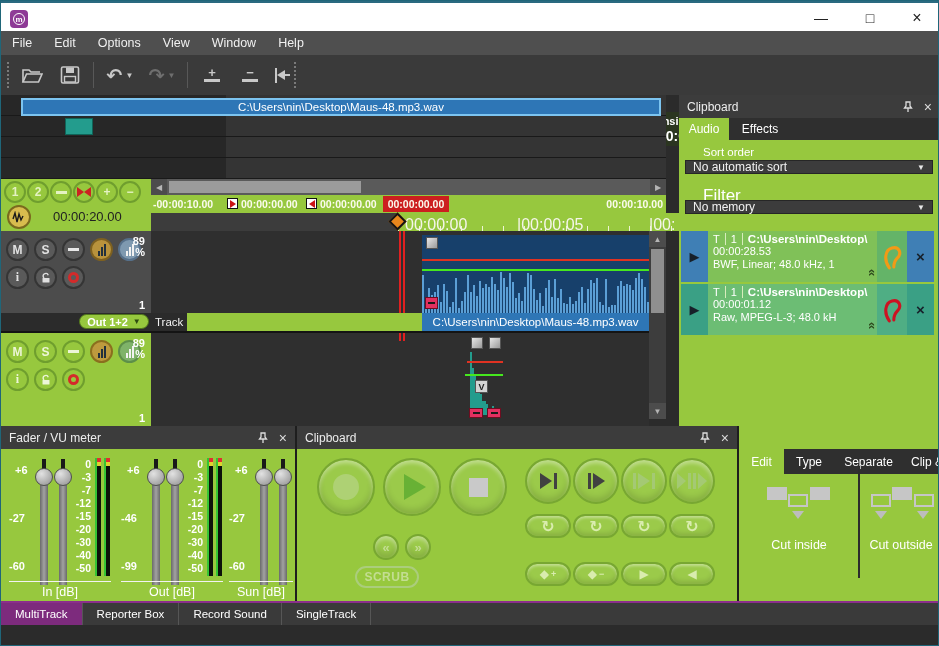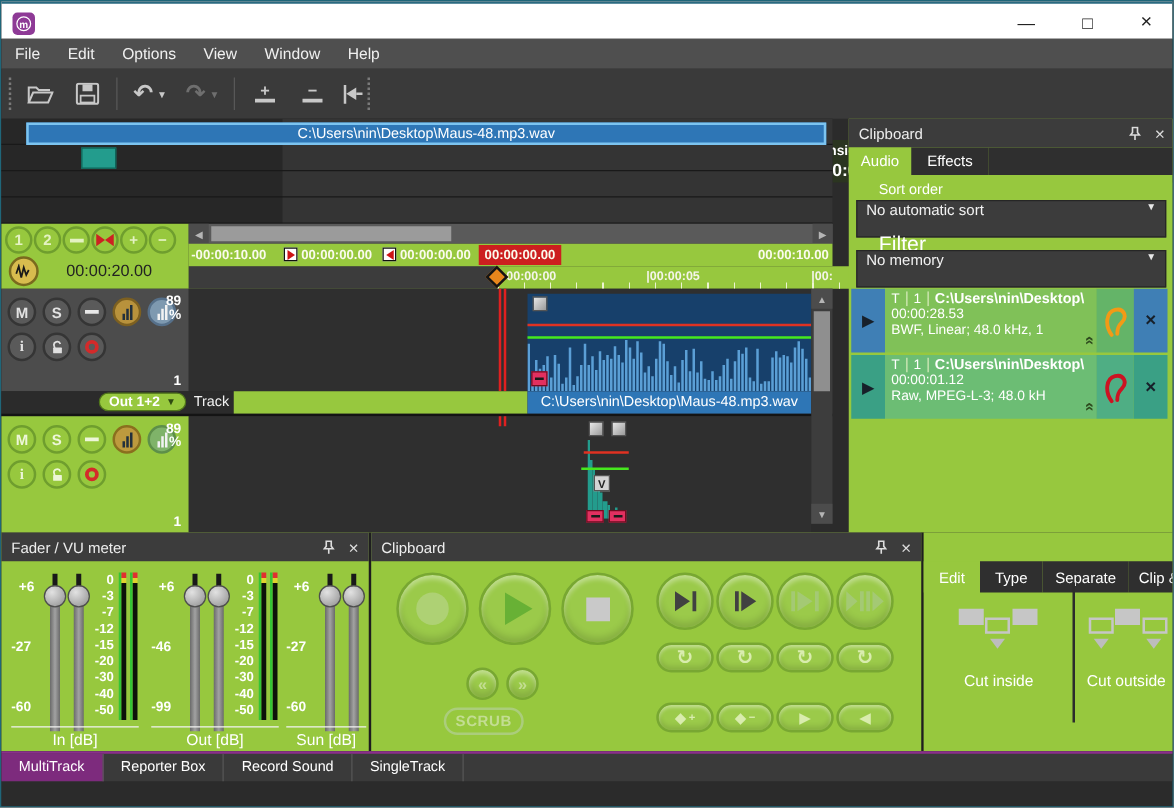--- a/index.html
+++ b/index.html
@@ -31,21 +31,21 @@
   .ovrow{left:0;width:665px;height:21px;border-bottom:1px solid #191919}
   .ovclip{left:20px;top:97px;width:640px;height:18px;background:var(--clip-blue);border:2px solid #7cc4f0;color:#fff;font-size:11.5px;display:flex;align-items:center;justify-content:center}
   
   .zpanel{left:0;top:178px;width:150px;height:52px;background:var(--lime)}
   .zbtn{top:2px;width:22px;height:22px;border-radius:50%;border:2px solid #6f9e2e;color:#e4f2c2;font-weight:bold;font-size:12px;display:flex;align-items:center;justify-content:center}
   
   .hscroll{left:150px;top:178px;width:515px;height:16px;background:#5a5a5a}
   .sbtn{width:16px;height:16px;background:#4c4c4c;color:#b5b5b5;font-size:8px;display:flex;align-items:center;justify-content:center}
   .ruler1{left:150px;top:194px;width:515px;height:18px;background:var(--lime);color:#fbfbee;font-size:10.5px;font-weight:bold}
   .mk{top:3px;width:11px;height:11px;background:#fff;border:1px solid #111;display:flex;align-items:center;justify-content:center}
-  .ruler2{left:150px;top:212px;width:589px;height:18px;background:var(--lime);color:#f5f5ea;font-size:10px;font-weight:bold}
+  .ruler2{left:150px;top:212px;width:589px;height:18px;background:var(--lime);color:#f5f5ea;font-size:16px;font-weight:normal}
   .ticks{left:247px;right:0;bottom:0;height:5px;background:repeating-linear-gradient(90deg,#edf5d2 0 1px,transparent 1px 21px)}
   .diamond{left:240px;top:2px;width:13px;height:13px;background:#e8861c;border:2px solid #141414;transform:rotate(45deg)}
 
   
   .cb{width:23px;height:23px;border-radius:50%;display:flex;align-items:center;justify-content:center;font-weight:bold;font-size:12px;border:2px solid #353535;background:#5a5a5a;color:#e2e2e2}
   .cb .dash{width:11px;height:3px;background:#e8e8e8}
   .cb.gold{background:#b8923c;border-color:#7d6020}
   .cb.slate{background:#7e99b0;border-color:#56708a}
   .bars{display:flex;align-items:flex-end;gap:1px}
   .bars i{width:2px;background:#22303c;display:block}
@@ -54,21 +54,21 @@
   .rec{width:11px;height:11px;border:3px solid #d42a2a;border-radius:50%}
   .g .cb{background:var(--lime);border-color:#6f9e2e;color:#edf6d8}
   .g .cb .dash{background:#edf6d8}
   .g .cb.gold{background:#bd9a3e;border-color:#8a6f1e}
   .g .cb.gslate{background:#7fb369;border-color:#5d8f49}
 
   
   .phead{left:0;top:0;width:100%;height:23px;background:#3c3c3c;color:#ededed;font-size:12px;display:flex;align-items:center;padding:0 8px}
   .phicons{margin-left:auto;display:flex;gap:11px;align-items:center;color:#dcdcdc}
   .ctab{height:22px;display:flex;align-items:center;justify-content:center;color:#fff;font-size:12px}
-  .dd{height:30px;background:#3c3c3c;border:1px solid #262626;color:#f2f2f2;font-size:12px;display:flex;align-items:flex-start;padding:0 7px}
+  .dd{height:14px;background:#3c3c3c;border:1px solid #262626;color:#f2f2f2;font-size:12px;display:flex;align-items:center;padding:0 7px}
   .dd .car{margin-left:auto;font-size:8px;color:#e8e8e8}
   .clip-item{left:2px;width:253px;height:51px;display:flex}
   .iplay{width:27px;display:flex;align-items:center;justify-content:center;color:#17202a;font-size:13px}
   .ibody{flex:1;padding:2px 5px;color:#fff;overflow:hidden;position:relative}
   .il1{display:flex;align-items:center;gap:5px;font-size:11px;white-space:nowrap;overflow:hidden}
   .il1 .vsep{width:1px;height:12px;background:#d8ecbc;flex:0 0 auto}
   .il1 b{font-size:11.5px}
   .il23{font-size:11px;line-height:13px;white-space:nowrap}
   .ihook{width:30px;display:flex;align-items:center;justify-content:center}
   .ix{width:27px;display:flex;align-items:center;justify-content:center;color:#17202a;font-size:15px;font-weight:bold}

